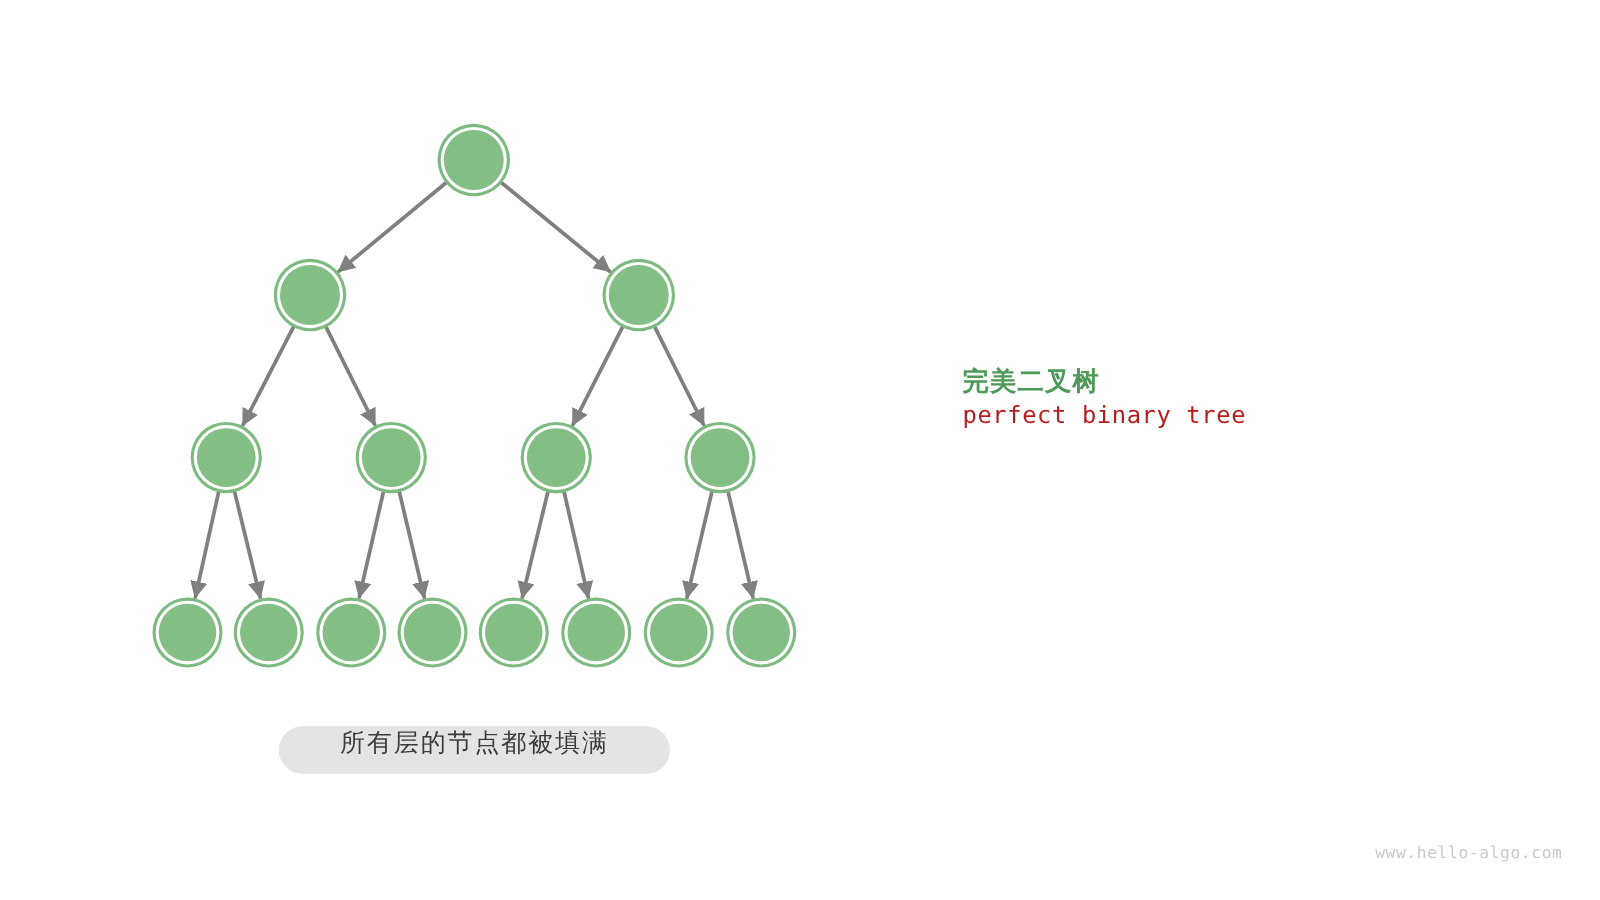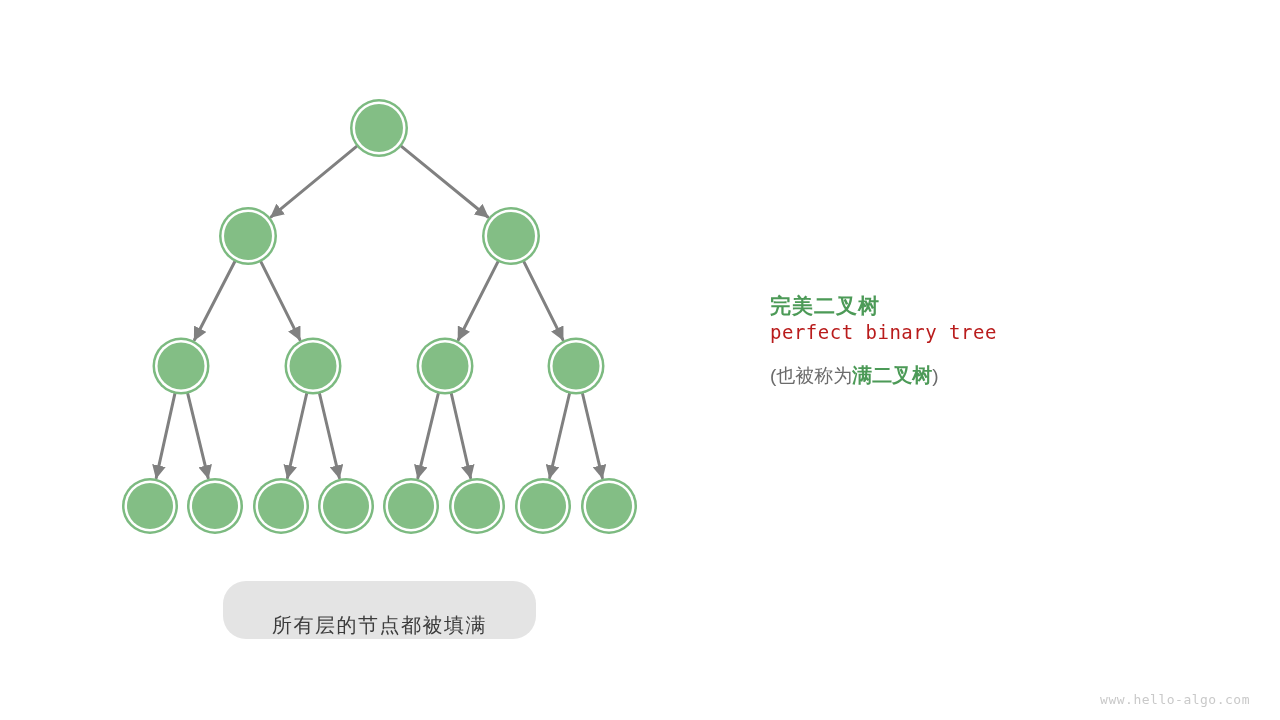--- a/index.html
+++ b/index.html
@@ -20,24 +20,24 @@
     border-radius:50%;
     background:#83be85;
     box-shadow:0 0 0 2.5px #ffffff, 0 0 0 5px #7cba80;
     transform:translate(-50%,-50%);
   }
 
   
   #caption-pill {
     position:absolute;
     left:223px; top:581px;
-    width:313px; height:58px;
+    width:313px; height:38px;
     background:#e4e4e4;
     border-radius:23px;
-    display:flex; align-items:flex-end; justify-content:center;
+    display:flex; align-items:flex-start; justify-content:center;
   }
   #caption-pill .txt {
     font-size:20px;
     color:#3c3c3c;
     letter-spacing:1.5px;
     white-space:nowrap;
   }
 
   
   #legend {
@@ -68,21 +68,21 @@
   }
   #legend .l-alias .hl {
     color:#4c9a57;
     font-weight:bold;
     font-size:20px;
   }
 
   
   #watermark {
     position:absolute;
-    right:30px; bottom:13px;
+    right:30px; bottom:30px;
     font-family:"DejaVu Sans Mono", monospace;
     font-size:13px;
     color:#c9c9c9;
     letter-spacing:0.5px;
   }
 </style>
 </head>
 <body>
 
 <div id="stage">
@@ -129,20 +129,17 @@
       <div class="node" style="left: 609px; top: 506px; width: 46px; height: 46px; background: rgb(131, 190, 133); box-shadow: rgb(255, 255, 255) 0px 0px 0px 2.5px, rgb(124, 186, 128) 0px 0px 0px 5px;"></div>
     </div>
 
   <div id="caption-pill">
     <span class="txt">所有层的节点都被填满</span>
   </div>
 
   <div id="legend">
     <div class="l-title">完美二叉树</div>
     <div class="l-en">perfect binary tree</div>
-    <div class="l-alias">
-      <span>(也被称为</span><span class="hl">满二叉树</span><span>)</span>
-    </div>
   </div>
 
   <div id="watermark">www.hello-algo.com</div>
 
 </div>
 
 </body></html>

